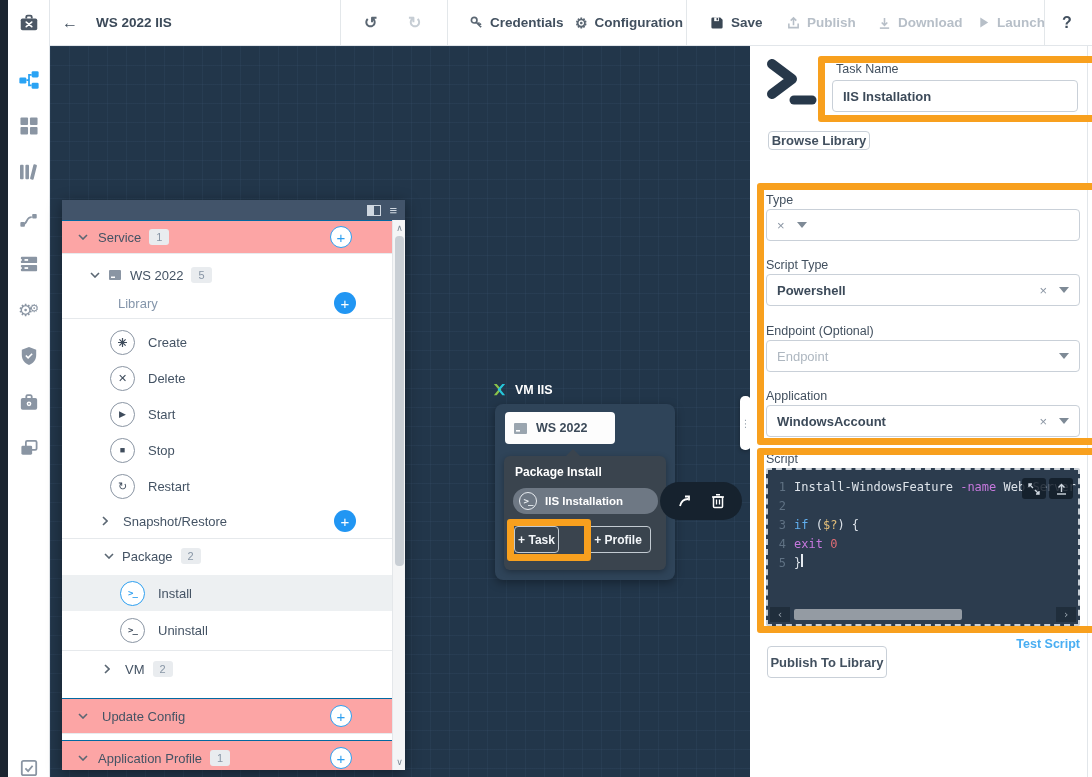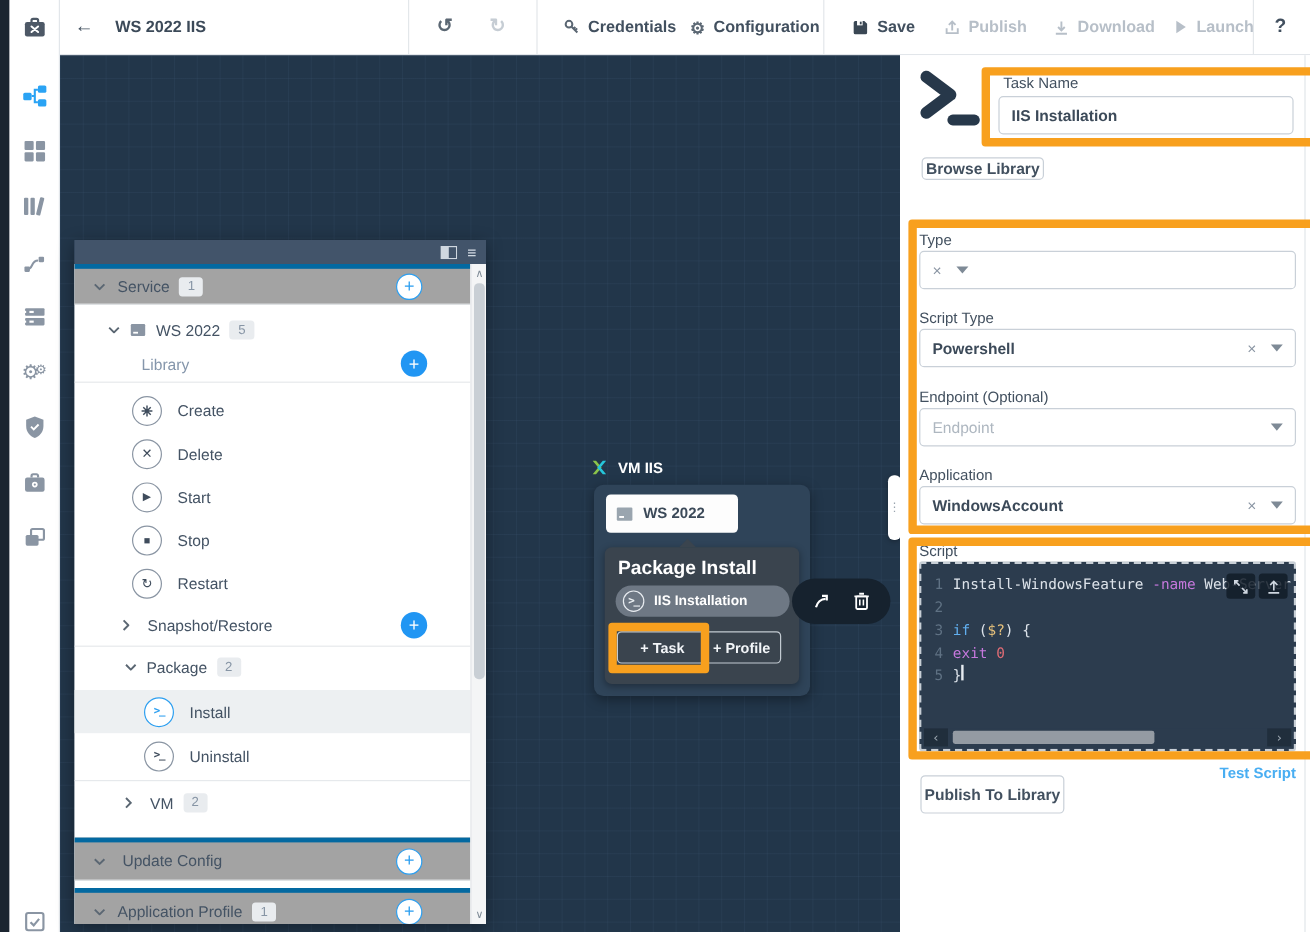--- a/index.html
+++ b/index.html
@@ -26,42 +26,42 @@
   .canvas { position:absolute; left:50px; top:46px; width:700px; height:731px; background-color:#22364a;
     background-image:linear-gradient(rgba(125,165,205,0.06) 1px, transparent 1px),
                      linear-gradient(90deg, rgba(125,165,205,0.06) 1px, transparent 1px);
     background-size:19px 19px; }
 
   
   .tree-panel { position:absolute; left:12px; top:154px; width:343px; height:570px; box-shadow:0 3px 14px rgba(0,0,0,.4); }
   .tree-head { height:20px; background:#42546a; display:flex; align-items:center; justify-content:flex-end; gap:8px; padding-right:8px; }
   .tree-body { position:relative; height:550px; background:#fff; overflow:hidden; }
   .trow { position:absolute; left:0; width:330px; display:flex; align-items:center; }
-  .sectionbar { background:#a3a3a3; border-top:4px solid #0369a1; border-bottom:1px solid #e8ebee; }
+  .sectionbar { background:#fca5a5; border-top:1px solid #0369a1; border-bottom:1px solid #e8ebee; }
   .tlabel { font-size:13px; color:#445364; font-weight:400; }
   .badge { margin-left:8px; background:#e9ecef; color:#8795a5; font-size:11px; padding:2px 7px; border-radius:3px; font-weight:400; }
   .chev { display:inline-flex; width:10px; }
   .divline { position:absolute; left:0; width:330px; height:1px; background:#e6e9ec; }
   .plus-outline { position:absolute; right:40px; width:22px; height:22px; border:1.5px solid #2d9ff0; color:#2d9ff0; border-radius:50%; display:flex; align-items:center; justify-content:center; font-size:15px; font-weight:400; background:#fff; cursor:pointer; }
   .plus-filled { position:absolute; right:36px; width:22px; height:22px; background:#2196f3; color:#fff; border-radius:50%; display:flex; align-items:center; justify-content:center; font-size:15px; cursor:pointer; }
   .acircle { width:25px; height:25px; border:1.5px solid #8a95a3; border-radius:50%; display:flex; align-items:center; justify-content:center; color:#3f4c5c; margin-right:13px; background:#fff; }
   .acircle.blue { border-color:#2d9ff0; color:#2d9ff0; }
   .term-sm { font-family:"DejaVu Sans Mono", monospace; font-size:9px; font-weight:700; letter-spacing:-1px; }
   .selrow { background:#edf0f2; }
   .vscroll { position:absolute; right:0; top:0; width:13px; height:550px; background:#f4f5f6; border-left:1px solid #e4e7ea; }
   .vthumb { position:absolute; left:2px; width:9px; border-radius:4px; background:#c9cfd5; }
   .sarrow { position:absolute; left:0; width:13px; text-align:center; color:#7e8a96; font-size:9px; cursor:pointer; }
 
   
   .node-label { position:absolute; left:442px; top:336px; display:flex; align-items:center; gap:8px; color:#fff; font-size:12.5px; font-weight:700; }
   .node-card { position:absolute; left:445px; top:358px; width:180px; height:176px; background:#2f4459; border-radius:8px; box-shadow:0 3px 10px rgba(0,0,0,.35); }
   .vm-btn { position:absolute; left:10px; top:8px; width:110px; height:32px; background:#fdfdfd; border-radius:4px; display:flex; align-items:center; gap:8px; padding-left:8px; font-size:12.5px; font-weight:700; color:#3c4a59; cursor:pointer; }
   .subcard { position:absolute; left:9px; top:52px; width:162px; height:114px; background:#3a444e; border-radius:6px; box-shadow:0 2px 6px rgba(0,0,0,.3); }
   .subcard:before { content:""; position:absolute; left:62px; top:-7px; border-left:7px solid transparent; border-right:7px solid transparent; border-bottom:7px solid #3a444e; }
-  .group-title { position:absolute; left:11px; top:9px; color:#fff; font-size:16px; font-weight:700; }
+  .group-title { position:absolute; left:11px; top:9px; color:#fff; font-size:12px; font-weight:700; }
   .task-pill { position:absolute; left:9px; top:32px; width:145px; height:26px; background:#6e7884; border-radius:13px; display:flex; align-items:center; gap:8px; padding-left:6px; color:#fff; font-size:11.5px; font-weight:700; cursor:pointer; }
   .pill-circ { width:18px; height:18px; border:1.2px solid #e8ecf0; border-radius:50%; display:flex; align-items:center; justify-content:center; color:#eef2f5; }
   .nbtn { position:absolute; height:27px; border:1px solid #c2cad1; border-radius:4px; color:#f2f5f8; font-size:12px; font-weight:700; display:flex; align-items:center; justify-content:center; background:transparent; cursor:pointer; }
   .tools-pill { position:absolute; left:610px; top:436px; width:82px; height:38px; background:#16222e; border-radius:19px; display:flex; align-items:center; justify-content:space-evenly; }
   .drag-handle { position:absolute; left:690px; top:350px; width:11px; height:54px; background:#fff; border-radius:5px; display:flex; align-items:center; justify-content:center; color:#9aa5af; font-size:10px; letter-spacing:0; cursor:col-resize; box-shadow:0 1px 4px rgba(0,0,0,.3); }
 
   
   .rpanel { position:absolute; left:750px; top:46px; width:342px; height:731px; background:#fff; }
   .rp-label { position:absolute; font-size:12.5px; color:#42505f; font-weight:400; }
   .rp-input { position:absolute; height:32px; border:1px solid #c9d0d8; border-radius:4px; font-family:"Liberation Sans",sans-serif; font-size:13px; font-weight:700; color:#3c4a59; padding-left:10px; outline:none; background:#fff; }
@@ -395,21 +395,21 @@
         <span>WS 2022</span>
       </div>
       <div class="subcard">
         <div class="group-title">Package Install</div>
         <div class="task-pill">
           <span class="pill-circ">
               <span class="term-sm">&gt;_</span>
             </span>
           <span>IIS Installation</span>
         </div>
-        <div class="nbtn" style="left:10px;top:70px;width:76px">
+        <div class="nbtn" style="left:10px;top:70px;width:45px">
             <span>+ Task</span>
           </div>
         <div class="nbtn" style="left:81px;top:70px;width:66px">
             <span>+ Profile</span>
           </div>
       </div>
     </div>
 
     <div class="tools-pill">
       <svg width="16" height="16" viewBox="0 0 16 16">

